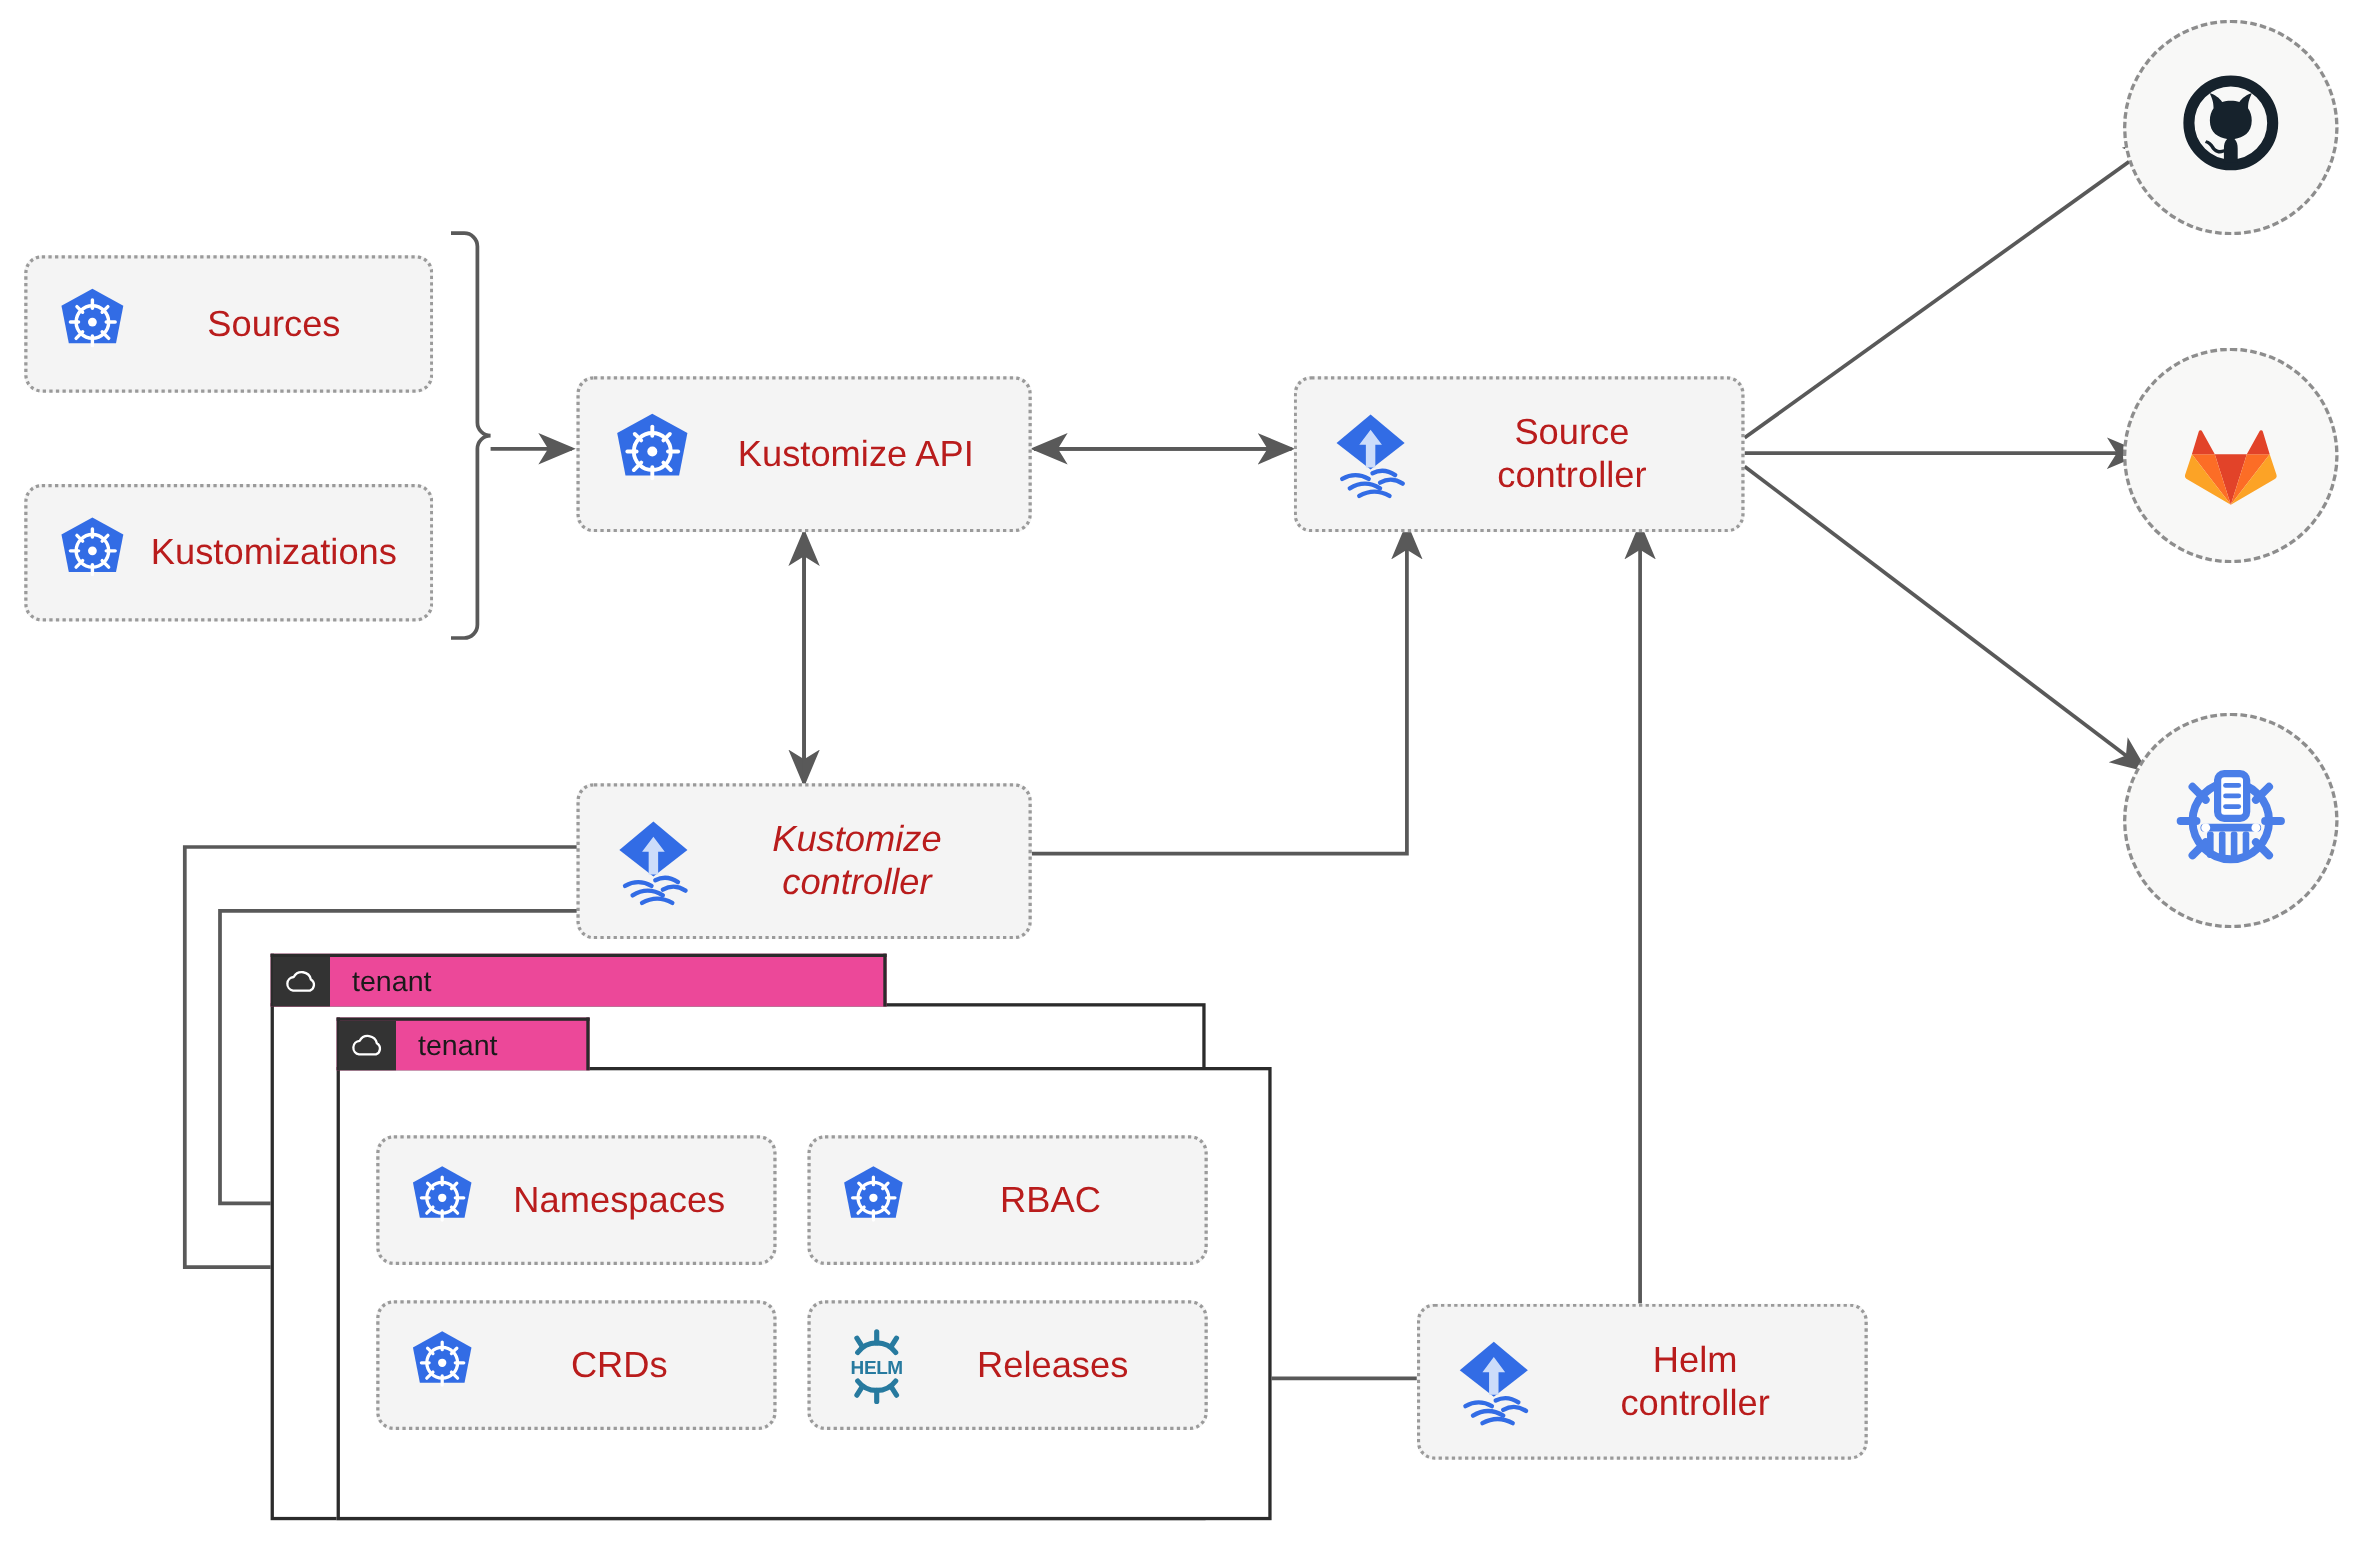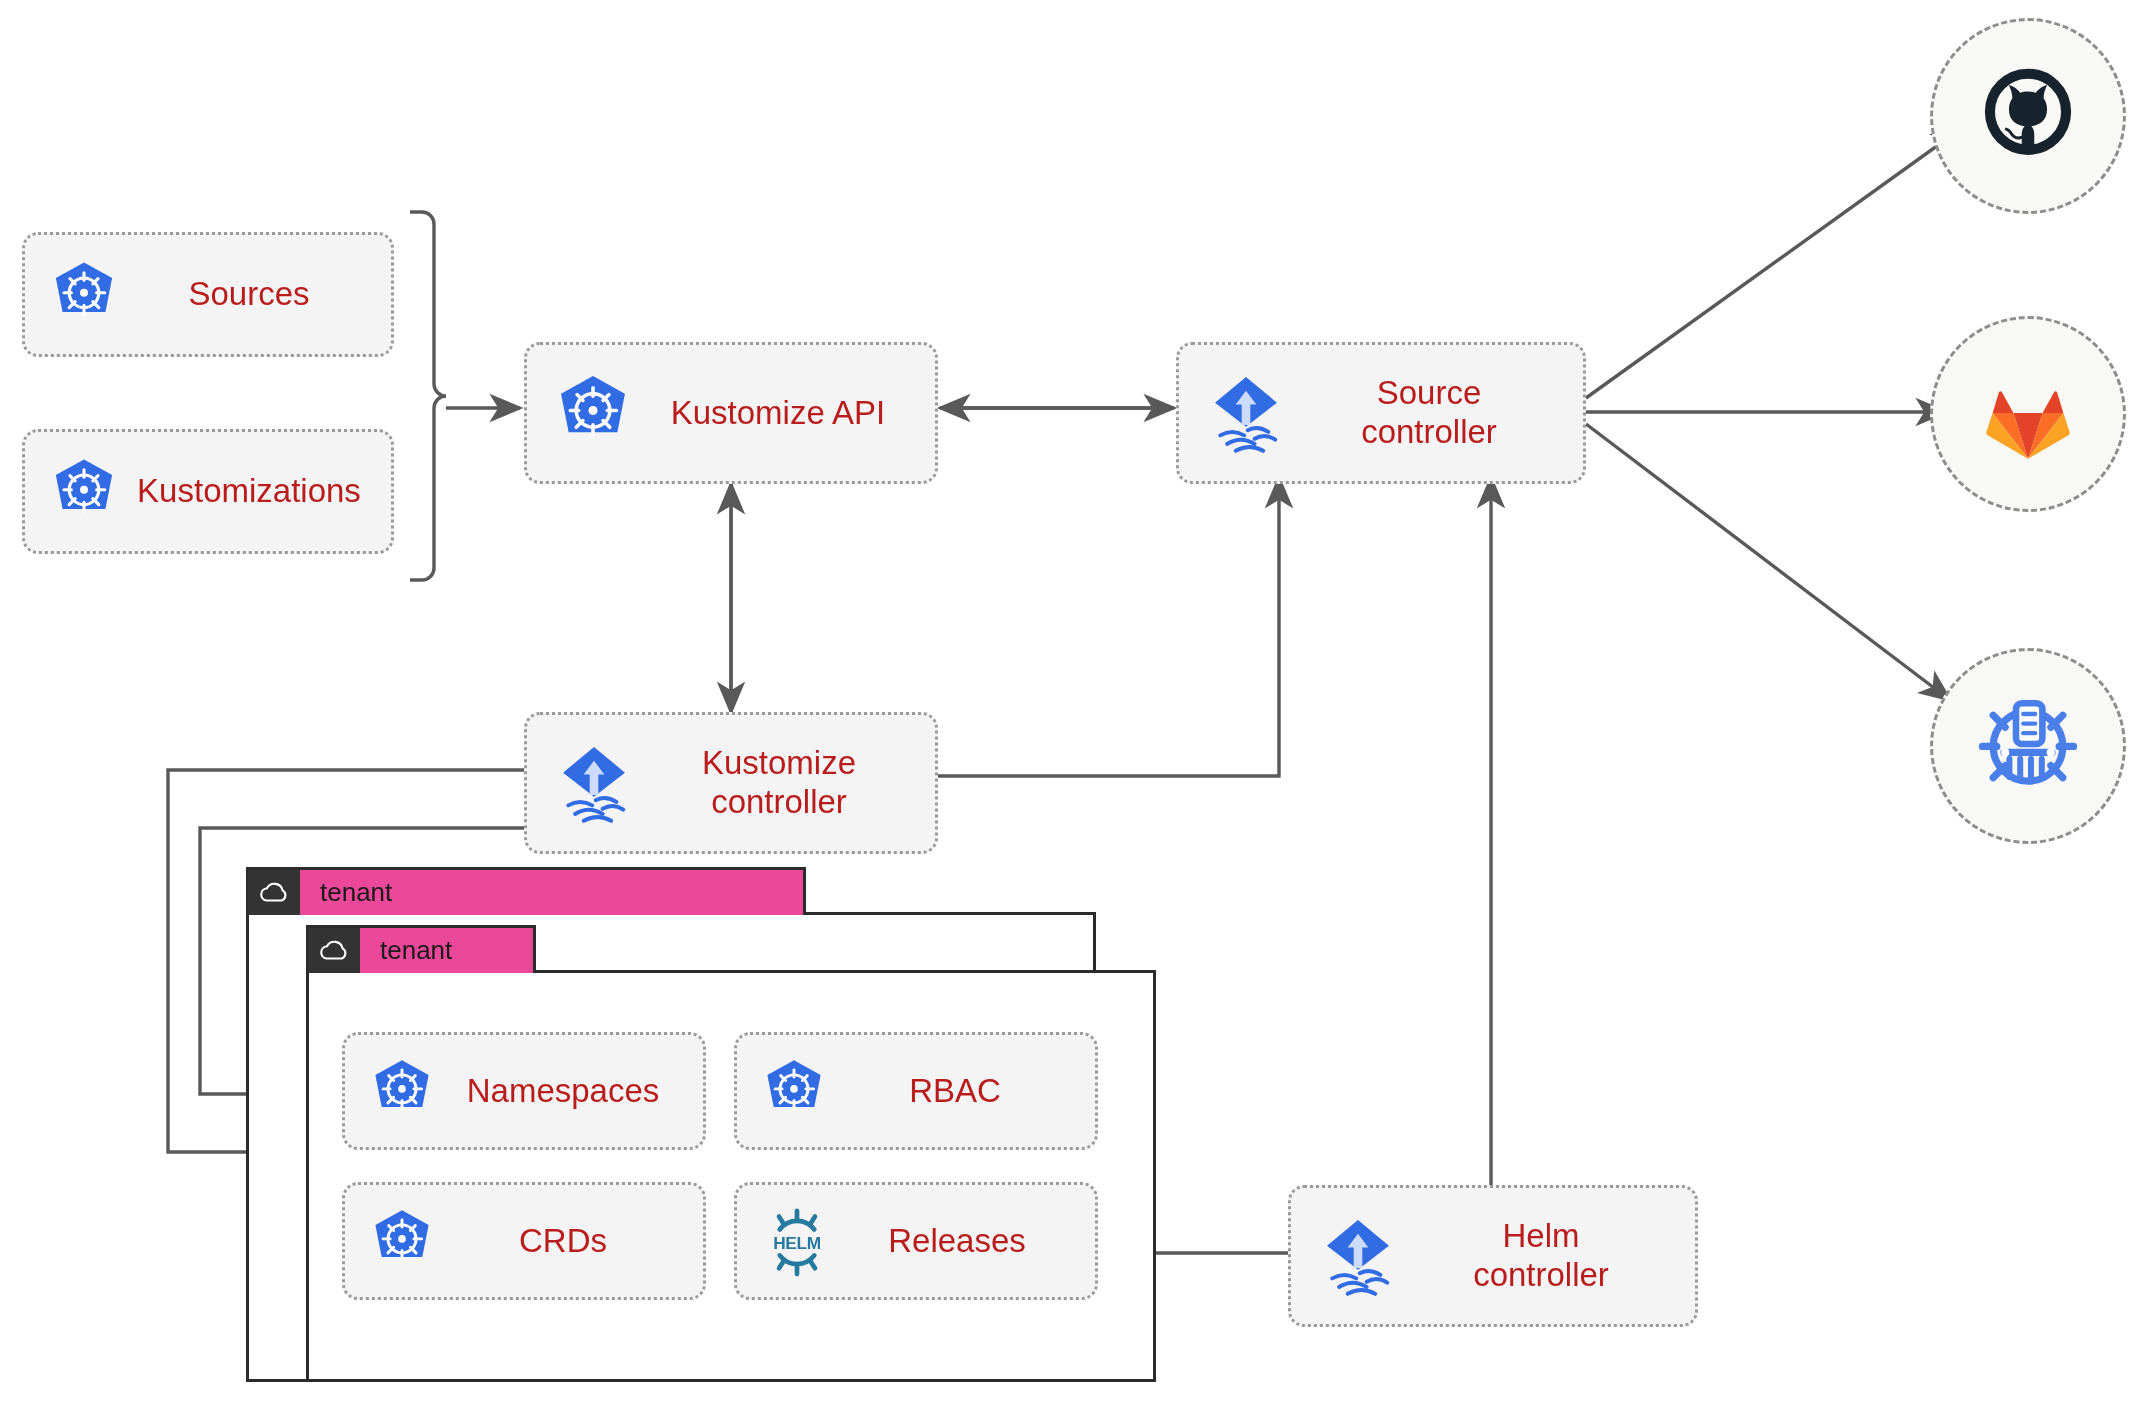--- a/index.html
+++ b/index.html
@@ -177,21 +177,21 @@
           <line x1="62" y1="59" x2="70" y2="67"></line>
           <line x1="69" y1="28" x2="62" y2="35"></line>
           <line x1="38" y1="59" x2="30" y2="67"></line>
         </g>
         <circle cx="50" cy="47" r="5.4" fill="#ffffff"></circle>
       </svg>
     </span>
     <span class="label">Sources</span>
   </div>
 
-  <div class="node" style="left:22px; top:429px; width:372px; height:125px; padding-left:22px;">
+  <div class="node" style="left:22px; top:440px; width:372px; height:125px; padding-left:22px;">
     <span class="nodeicon">
       <svg width="74" height="74" viewBox="0 0 100 100">
         <polygon points="50,6 88,27 79,73 21,73 12,27" fill="#326ce5"></polygon>
         <g stroke="#ffffff" stroke-width="4.2" fill="none" stroke-linecap="round">
           <circle cx="50" cy="47" r="20"></circle>
           <line x1="50" y1="20" x2="50" y2="30"></line>
           <line x1="50" y1="64" x2="50" y2="76"></line>
           <line x1="23" y1="47" x2="33" y2="47"></line>
           <line x1="67" y1="47" x2="78" y2="47"></line>
           <line x1="31" y1="28" x2="38" y2="35"></line>
@@ -237,21 +237,21 @@
           <path d="M38,94 Q54,85 70,94"></path>
           <path d="M52,70 Q64,64 76,72"></path>
           <path d="M60,80 Q72,73 84,81"></path>
         </g>
       </svg>
     </span>
     <span class="label">Source
 controller</span>
   </div>
 
-  <div class="node" style="left:524px; top:712px; width:414px; height:142px; padding-left:24px;">
+  <div class="node" style="left:524px; top:712px; width:414px; height:142px; padding-left:24px;font-style:italic;">
     <span class="nodeicon">
       <svg width="86" height="86" viewBox="0 0 100 100">
         <polygon points="50,8 86,38 50,66 14,38" fill="#326ce5"></polygon>
         <path d="M50,24 L62,40 L55,40 L55,64 L45,64 L45,40 L38,40 Z" fill="#ccdcfa"></path>
         <g stroke="#326ce5" stroke-width="4.6" fill="none" stroke-linecap="round">
           <path d="M20,76 Q34,68 48,76"></path>
           <path d="M28,86 Q44,76 60,86"></path>
           <path d="M38,94 Q54,85 70,94"></path>
           <path d="M52,70 Q64,64 76,72"></path>
           <path d="M60,80 Q72,73 84,81"></path>

